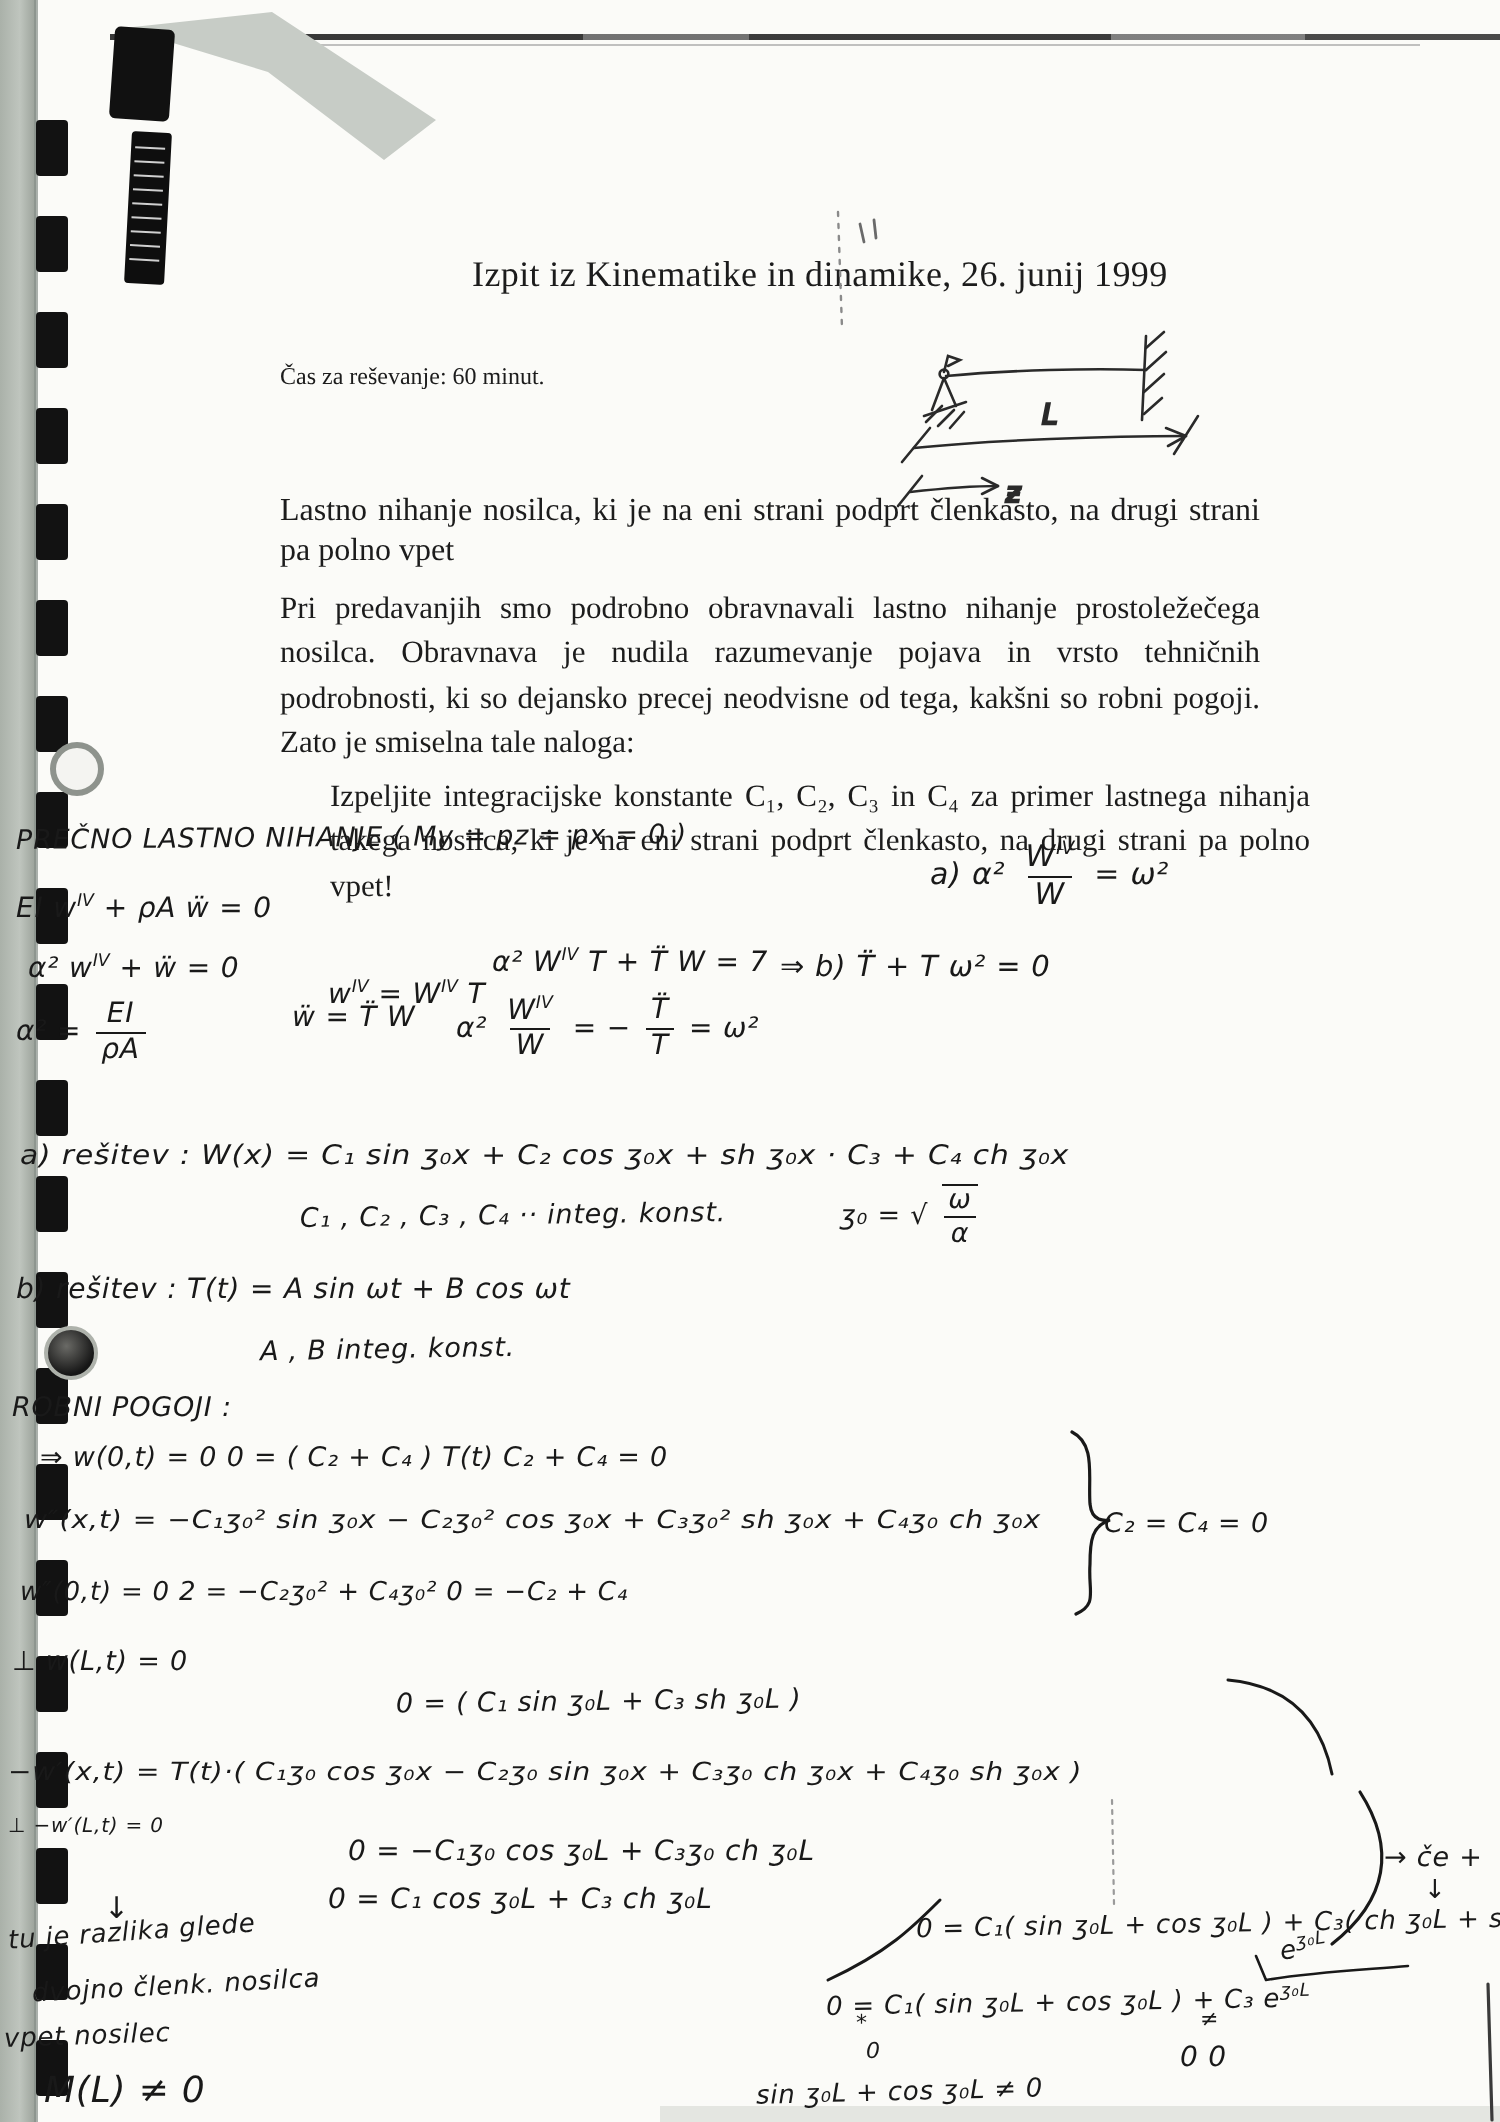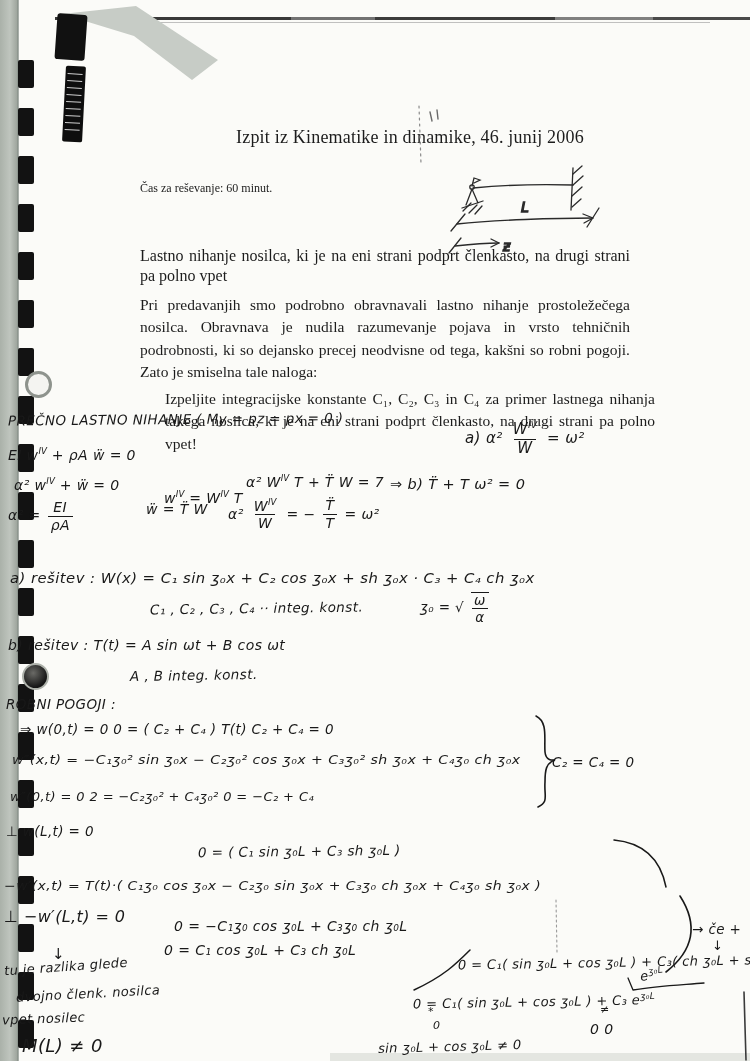--- a/index.html
+++ b/index.html
@@ -79,21 +79,21 @@
 
 <svg style="left:40px;top:0" width="200" height="160" viewBox="0 0 200 160">
   <polygon points="22,14 96,6 178,60 152,80 94,36" fill="#c7ccc6"></polygon>
   <rect x="16" y="14" width="30" height="46" rx="3" fill="#111" transform="rotate(4 31 37)"></rect>
   <g transform="rotate(3 34 104)">
     <rect x="24" y="66" width="20" height="76" rx="2" fill="#0e0e0e"></rect>
     <path d="M26 74 h15 M26 81 h15 M26 88 h15 M26 95 h15 M26 102 h15 M26 109 h15 M26 116 h15 M26 123 h15 M26 130 h15" stroke="#cfcfcf" stroke-width="1"></path>
   </g>
 </svg>
 
-<div class="printed title">Izpit iz Kinematike in dinamike, 46. junij 2006</div>
+<div class="printed title">Izpit iz Kinematike in dinamike, 26. junij 1999</div>
 <div class="printed time">Čas za reševanje: 60 minut.</div>
 <div class="printed heading">Lastno nihanje nosilca, ki je na eni strani podprt členkasto, na drugi strani pa polno vpet</div>
 <div class="printed para p1">Pri predavanjih smo podrobno obravnavali lastno nihanje prostoležečega nosilca. Obravnava je nudila razumevanje pojava in vrsto tehničnih podrobnosti, ki so dejansko precej neodvisne od tega, kakšni so robni pogoji. Zato je smiselna tale naloga:</div>
 <div class="printed para p2">Izpeljite integracijske konstante C₁, C₂, C₃ in C₄ za primer lastnega nihanja takega nosilca, ki je na eni strani podprt členkasto, na drugi strani pa polno vpet!</div>
 
 <svg style="left:445px;top:158px" width="165" height="102" viewBox="0 0 165 102" fill="none" stroke="#2a2a2a" stroke-width="1.3" stroke-linecap="round">
   <path d="M28 30 C60 27 100 26 128 27"></path>
   <g>
     <circle cx="27" cy="29" r="2.2"></circle>
     <path d="M27 31 L21 47 M27 31 L33 45 M17 50 L38 43"></path>
@@ -169,21 +169,21 @@
 <div class="hw" style="left:8px;top:638px;font-size:14px">b) rešitev :   T(t) = A sin ωt + B cos ωt</div>
 <div class="hw" style="left:130px;top:668px;font-size:13.5px;transform:rotate(-1deg)">A , B  integ. konst.</div>
 <div class="hw" style="left:6px;top:697px;font-size:13.5px">ROBNI POGOJI :</div>
 <div class="hw" style="left:20px;top:722px;font-size:13.5px">⇒   w(0,t) = 0     0 = ( C₂ + C₄ ) T(t)     C₂ + C₄ = 0</div>
 <div class="hw" style="left:12px;top:753px;font-size:12.5px;transform:scaleX(1.13);transform-origin:left">w″(x,t) = −C₁ʒ₀² sin ʒ₀x − C₂ʒ₀² cos ʒ₀x + C₃ʒ₀² sh ʒ₀x + C₄ʒ₀ ch ʒ₀x</div>
 <div class="hw" style="left:552px;top:755px;font-size:13.5px">C₂ = C₄ = 0</div>
 <div class="hw" style="left:10px;top:790px;font-size:13px">w″(0,t) = 0       2 = −C₂ʒ₀² + C₄ʒ₀²       0 = −C₂ + C₄</div>
 <div class="hw" style="left:6px;top:824px;font-size:13.5px">⊥    w(L,t) = 0</div>
 <div class="hw" style="left:198px;top:844px;font-size:13.5px;transform:rotate(-.7deg)">0 = ( C₁ sin ʒ₀L + C₃ sh ʒ₀L )</div>
 <div class="hw" style="left:4px;top:879px;font-size:12.5px;transform:scaleX(1.12);transform-origin:left">−w′(x,t) = T(t)·( C₁ʒ₀ cos ʒ₀x − C₂ʒ₀ sin ʒ₀x + C₃ʒ₀ ch ʒ₀x + C₄ʒ₀ sh ʒ₀x )</div>
-<div class="hw" style="left:4px;top:908px;font-size:16px">⊥  −w′(L,t) = 0</div>
+<div class="hw" style="left:4px;top:908px;font-size:10px">⊥  −w′(L,t) = 0</div>
 <div class="hw" style="left:174px;top:919px;font-size:14px">0 = −C₁ʒ₀ cos ʒ₀L + C₃ʒ₀ ch ʒ₀L</div>
 <div class="hw" style="left:692px;top:922px;font-size:13.5px">→ če +</div>
 <div class="hw" style="left:712px;top:939px;font-size:13px">↓</div>
 <div class="hw" style="left:164px;top:943px;font-size:14px">0 = C₁ cos ʒ₀L + C₃ ch ʒ₀L</div>
 <div class="hw clip" style="left:458px;top:956px;font-size:13px;transform:rotate(-1deg)">0 = C₁( sin ʒ₀L + cos ʒ₀L ) + C₃( ch ʒ₀L + sh ʒ₀</div>
 
 <div class="hw" style="left:413px;top:993px;font-size:13px;transform:rotate(-1deg)">
   <span>0 = C₁( sin ʒ₀L + cos ʒ₀L ) + C₃ e</span><span class="esup">ʒ₀L</span>
 </div>
 <div class="hw" style="left:640px;top:966px;font-size:13px;transform:rotate(-8deg)">

